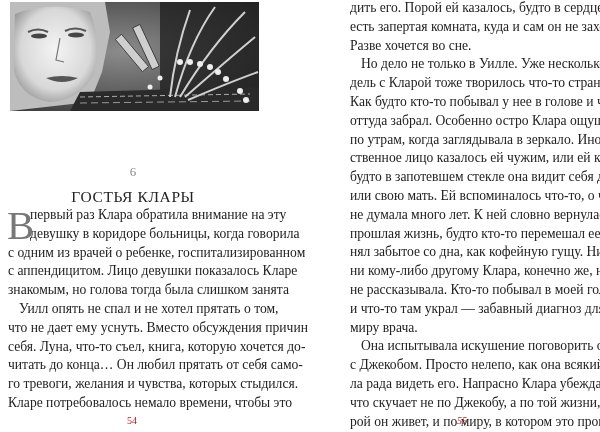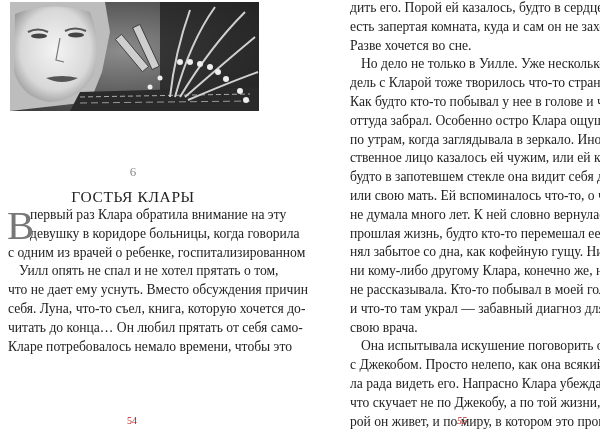--- a/index.html
+++ b/index.html
@@ -124,24 +124,27 @@
   </div>
 
   <div class="chapter-number">6</div>
   <div class="chapter-title">ГОСТЬЯ КЛАРЫ</div>
 
   <div class="text-block text-left">
     <span class="drop-cap">В</span>
     <span class="line dc">первый раз Клара обратила внимание на эту</span>
     <span class="line dc">девушку в коридоре больницы, когда говорила</span>
     <span class="line">с одним из врачей о ребенке, госпитализированном</span>
+    <span class="line">с аппендицитом. Лицо девушки показалось Кларе</span>
+    <span class="line">знакомым, но голова тогда была слишком занята</span>
     <span class="line indent">Уилл опять не спал и не хотел прятать о том,</span>
     <span class="line">что не дает ему уснуть. Вместо обсуждения причин</span>
     <span class="line">себя. Луна, что-то съел, книга, которую хочется до-</span>
     <span class="line">читать до конца… Он любил прятать от себя само-</span>
+    <span class="line">го тревоги, желания и чувства, которых стыдился.</span>
     <span class="line">Кларе потребовалось немало времени, чтобы это</span>
 
   </div>
 
   <div class="page-number pn-left">54</div>
 </div>
 
 <div class="page page-right">
   <div class="text-block text-right">
     <span class="line">дить его. Порой ей казалось, будто в сердце Уилла</span>
@@ -154,21 +157,21 @@
     <span class="line">по утрам, когда заглядывала в зеркало. Иногда соб-</span>
     <span class="line">ственное лицо казалось ей чужим, или ей казалось,</span>
     <span class="line">будто в запотевшем стекле она видит себя девочкой</span>
     <span class="line">или свою мать. Ей вспоминалось что-то, о чем она</span>
     <span class="line">не думала много лет. К ней словно вернулась вся</span>
     <span class="line">прошлая жизнь, будто кто-то перемешал ее и под-</span>
     <span class="line">нял забытое со дна, как кофейную гущу. Ни Уиллу,</span>
     <span class="line">ни кому-либо другому Клара, конечно же, ничего</span>
     <span class="line">не рассказывала. Кто-то побывал в моей голове</span>
     <span class="line">и что-то там украл — забавный диагноз для буду-</span>
-    <span class="line last">свою врача.</span>
+    <span class="line last">миру врача.</span>
     <span class="line indent">Она испытывала искушение поговорить об этом</span>
     <span class="line">с Джекобом. Просто нелепо, как она всякий раз бы-</span>
     <span class="line">ла рада видеть его. Напрасно Клара убеждала себя,</span>
     <span class="line">что скучает не по Джекобу, а по той жизни, кото-</span>
     <span class="line">рой он живет, и по миру, в котором это происходит.</span>
     <span class="line">Она стыдилась того, что не может насытиться их</span>
 
   </div>
 
   <div class="page-number pn-right">55</div>

